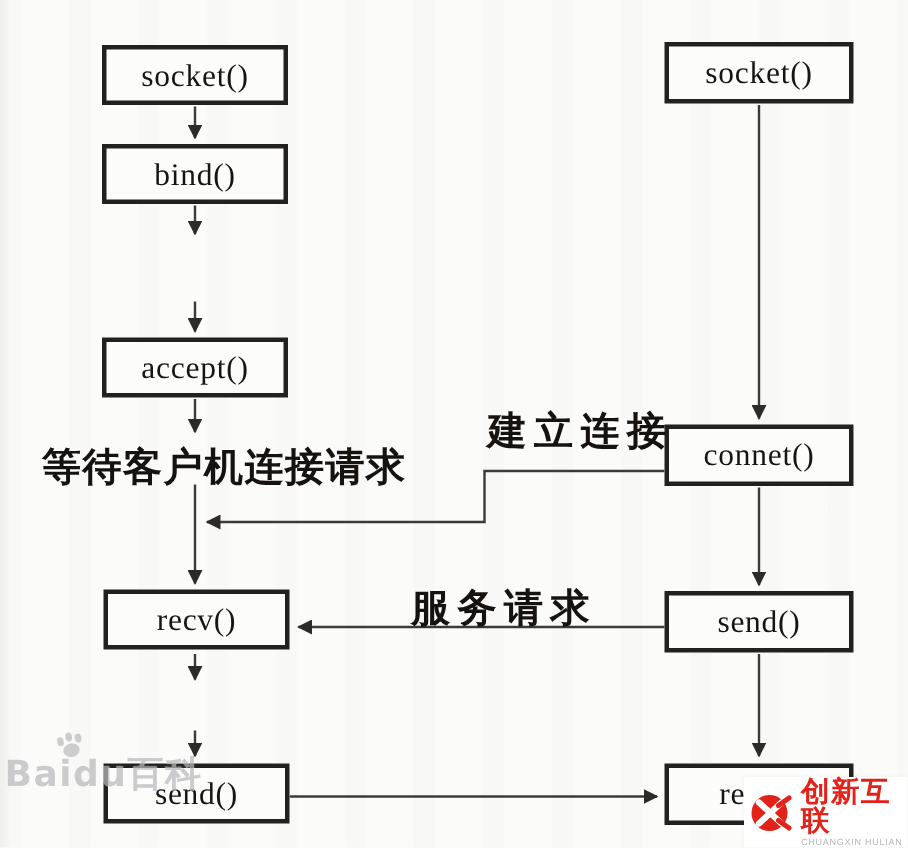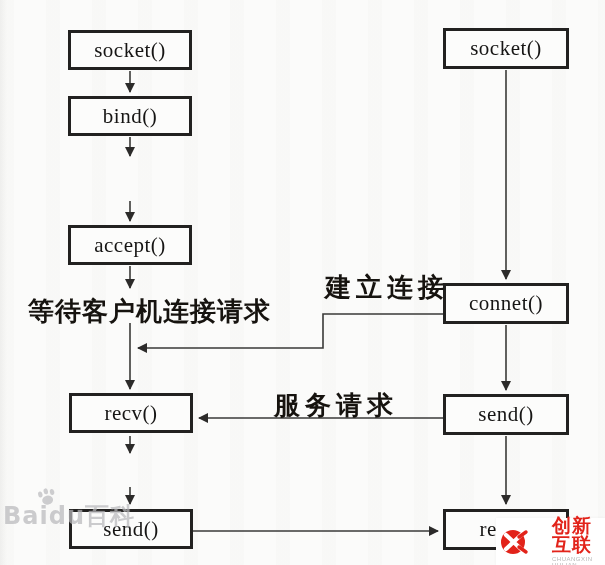--- a/index.html
+++ b/index.html
@@ -41,21 +41,21 @@
     font-family:"DejaVu Sans","Liberation Sans",sans-serif;
     font-weight:bold;font-size:24px;letter-spacing:1px;
     text-shadow:0 0 1px #ffffff;
     white-space:nowrap;
   }
   .wm-baidu .paw{position:absolute;left:33px;top:-13px;}
   
   .logo{
     position:absolute;left:496px;top:518px;width:109px;height:47px;
     background:#ffffff;z-index:6;
-    display:flex;align-items:center;gap:23px;
+    display:flex;align-items:center;gap:5px;
     box-shadow:0 0 3px rgba(0,0,0,.05);
   }
   .logo .mark{flex:0 0 auto;margin-left:3px;}
   .logo .txtcol{display:flex;flex-direction:column;line-height:1;}
   .logo-cn{
     color:#e2231a;font-weight:bold;font-size:19px;letter-spacing:1px;
     font-family:"DejaVu Sans","Liberation Sans",sans-serif;
   }
   .logo-en{
     color:#b7b7b7;font-size:6px;letter-spacing:.5px;margin-top:2px;

